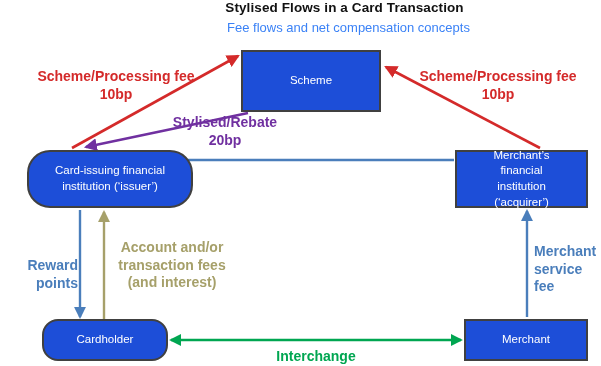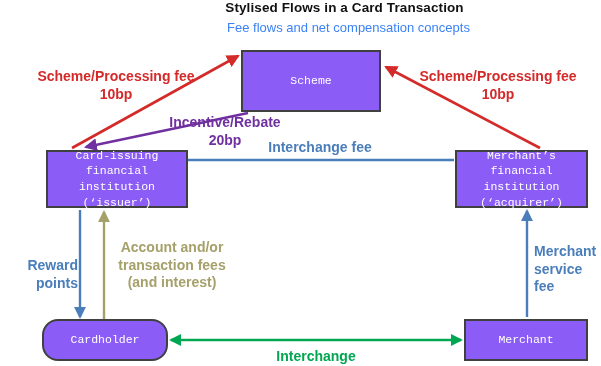--- a/index.html
+++ b/index.html
@@ -21,30 +21,29 @@
     margin-left:44px;
   }
   .subtitle{
     position:absolute;left:0;top:20px;width:601px;
     text-align:center;
     font-size:13px;font-weight:normal;color:#3b82f6;padding-left:48px;
   }
 
   .node{
     position:absolute;
-    background:#8b5cf6;
+    background:#1d4ed8;
     border:2px solid #404040;
     color:#ffffff;
     display:flex;align-items:center;justify-content:center;
     text-align:center;
     font-size:11.5px;
     line-height:1.35;
     box-sizing:border-box;
     padding:2px 20px;
-    font-family:Liberation Mono, monospace;
   }
   .node-label{display:block;}
 
   .edge-label{
     position:absolute;
     text-align:center;
     font-size:14px;
     font-weight:bold;
     line-height:1.25;
     white-space:pre-line;
@@ -102,46 +101,45 @@
 
     <line x1="527" y1="317" x2="527" y2="211" stroke="#4a7ebb" stroke-width="2.4" marker-end="url(#ar-blue)"></line>
 
     <line x1="171" y1="340" x2="461" y2="340" stroke="#00a651" stroke-width="2.4" marker-end="url(#ar-green)" marker-start="url(#ar-green-start)"></line>
   </svg>
 
   <div class="node" style="left:241px;top:50px;width:140px;height:62px;">
     <span class="node-label">Scheme</span>
   </div>
 
-  <div class="node" style="left:46px;top:150px;width:142px;height:58px;">
+  <div class="node" style="left:27px;top:150px;width:166px;height:58px;border-radius:23px;">
     <span class="node-label">Card-issuing financial institution (‘issuer’)</span>
   </div>
 
   <div class="node" style="left:455px;top:150px;width:133px;height:58px;">
     <span class="node-label">Merchant’s financial institution (‘acquirer’)</span>
   </div>
 
   <div class="node" style="left:42px;top:319px;width:126px;height:42px;border-radius:16px;">
     <span class="node-label">Cardholder</span>
   </div>
 
   <div class="node" style="left:464px;top:319px;width:124px;height:42px;">
     <span class="node-label">Merchant</span>
   </div>
 
   <div class="edge-label lbl-red" style="left:26px;top:68px;width:180px;">Scheme/Processing fee
 10bp</div>
 
-  <div class="edge-label lbl-purple" style="left:155px;top:114px;width:140px;">Incentive/Rebate
+  <div class="edge-label lbl-purple" style="left:155px;top:114px;width:140px;">Stylised/Rebate
 20bp</div>
 
   <div class="edge-label lbl-red" style="left:408px;top:68px;width:180px;">Scheme/Processing fee
 10bp</div>
 
-  <div class="edge-label lbl-blue" style="left:250px;top:139px;width:140px;">Interchange fee</div>
 
   <div class="edge-label lbl-blue" style="left:0px;top:257px;width:78px;text-align:right;padding-left:6px;box-sizing:border-box;">Reward points</div>
 
   <div class="edge-label lbl-khaki" style="left:117px;top:239px;width:110px;">Account and/or
 transaction fees
 (and interest)</div>
 
   <div class="edge-label lbl-blue" style="left:534px;top:243px;width:70px;text-align:left;">Merchant
 service fee</div>
 

